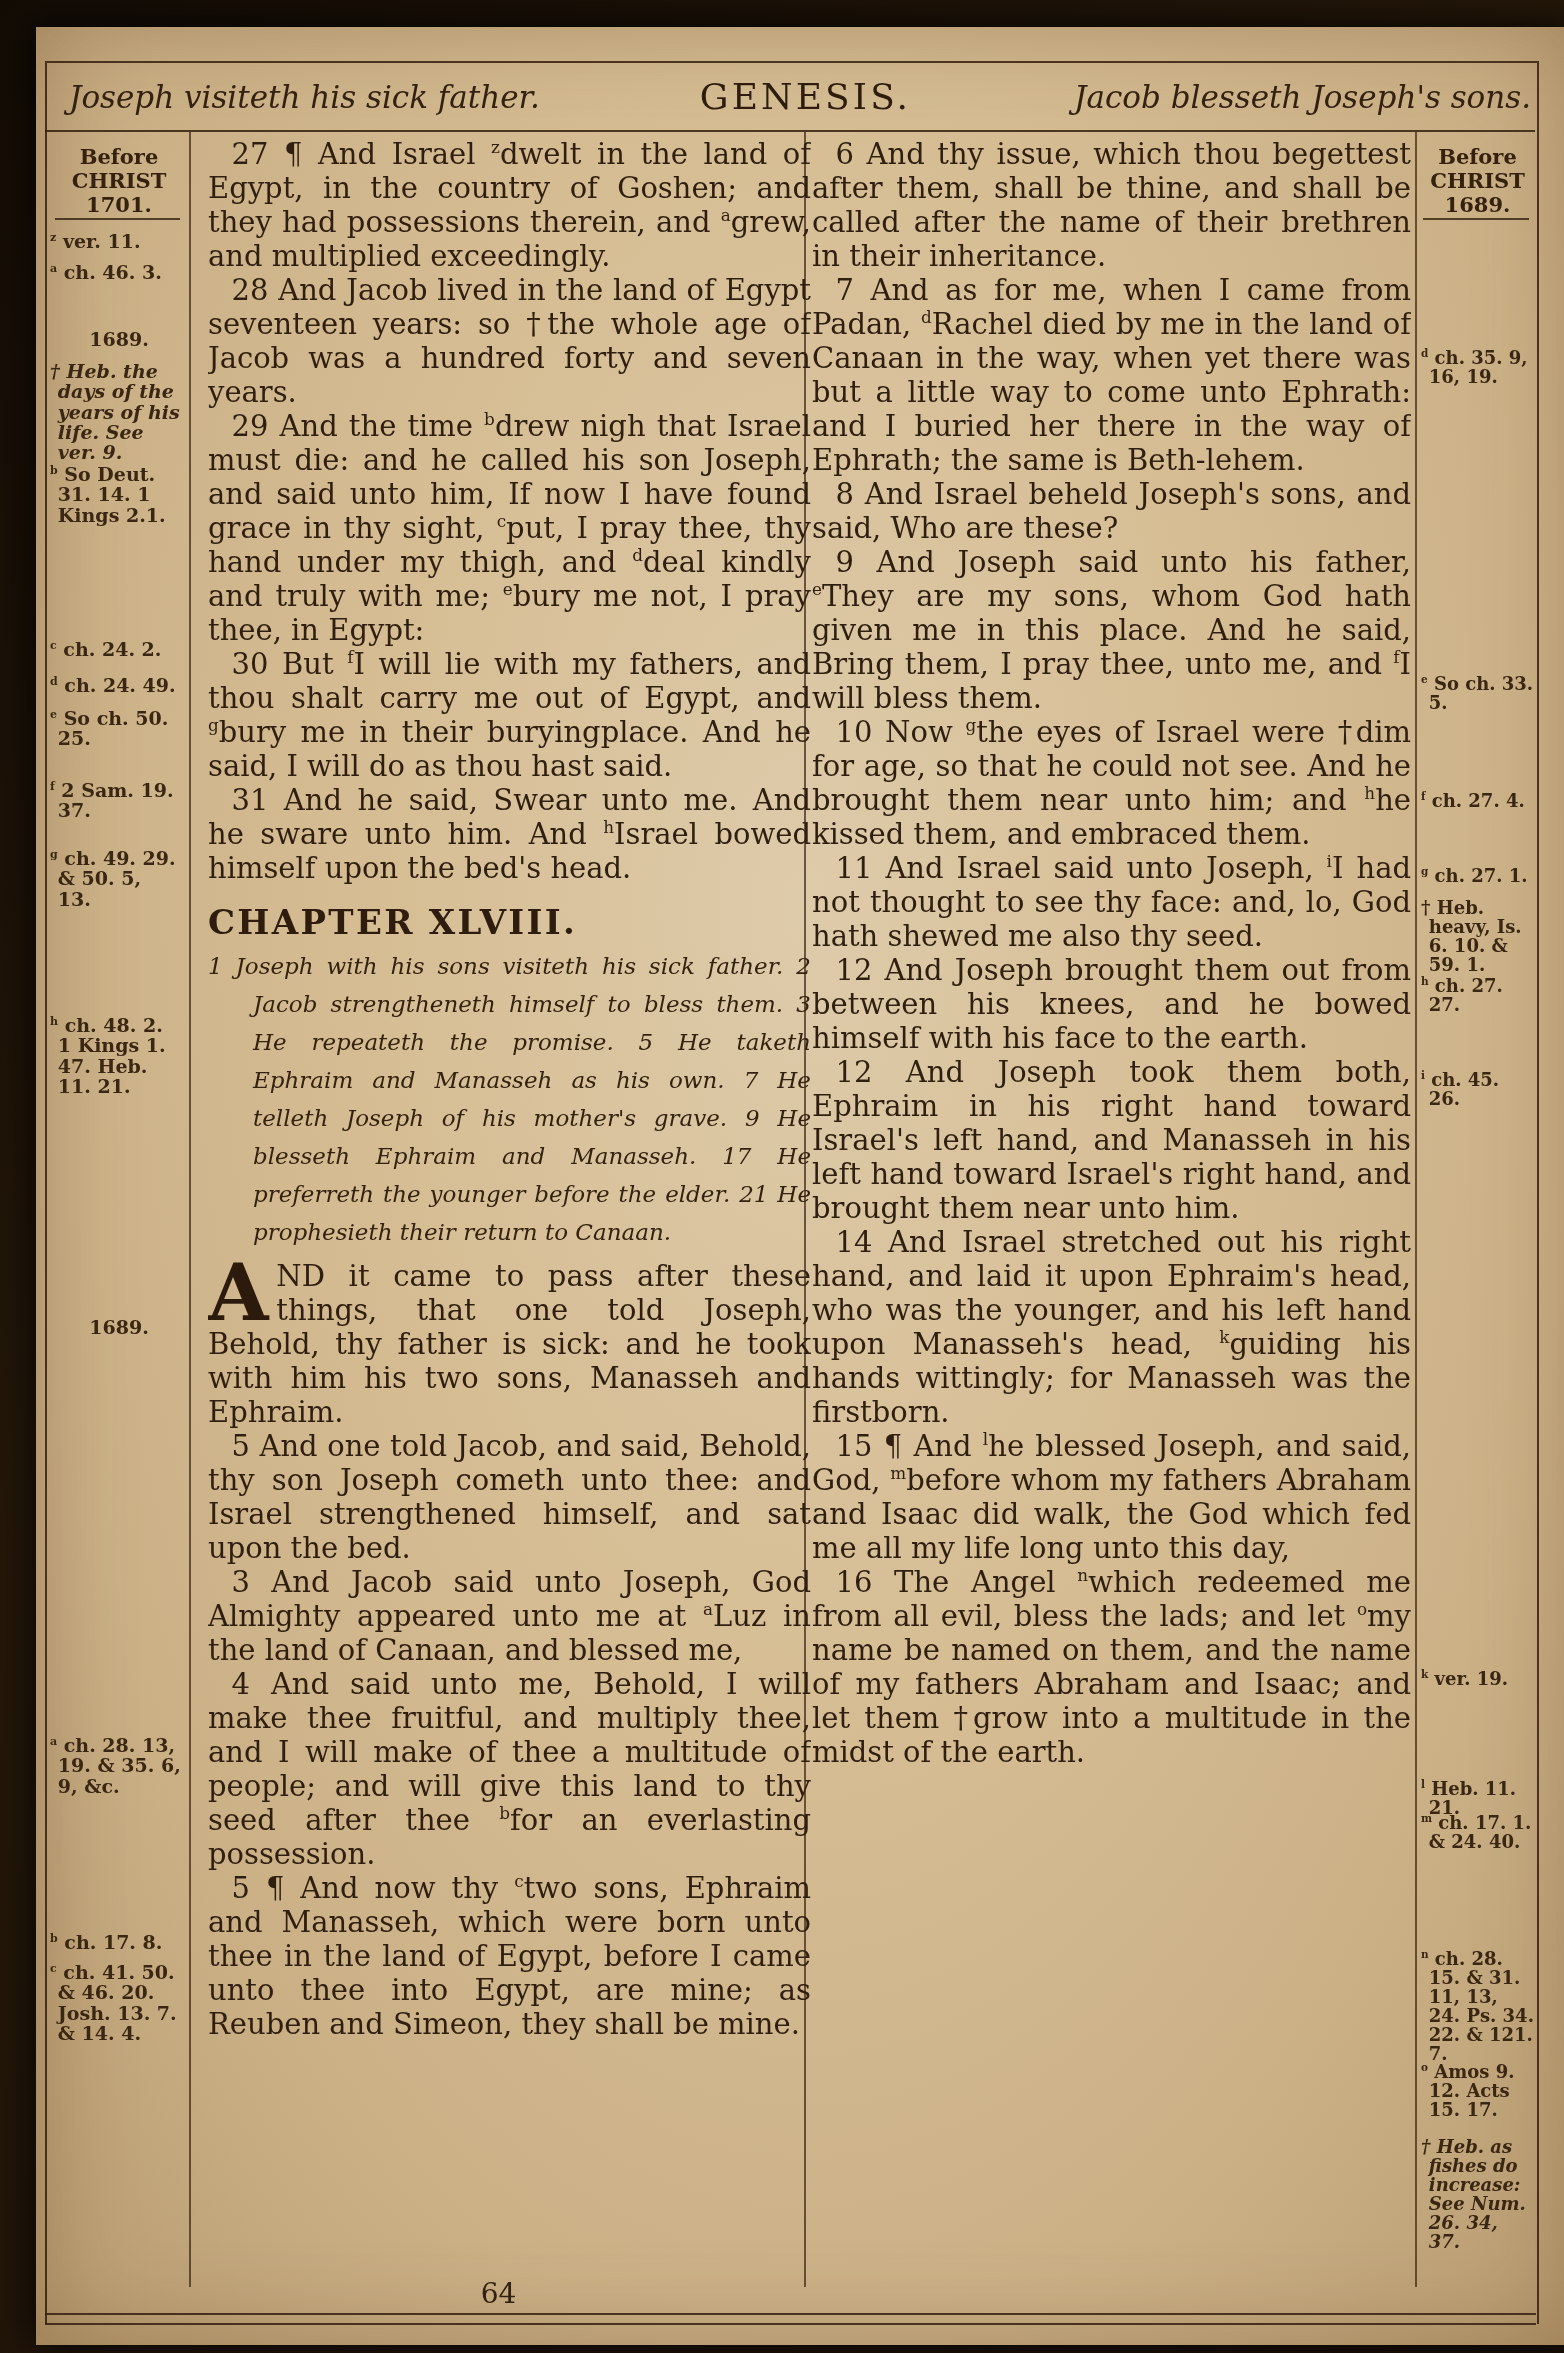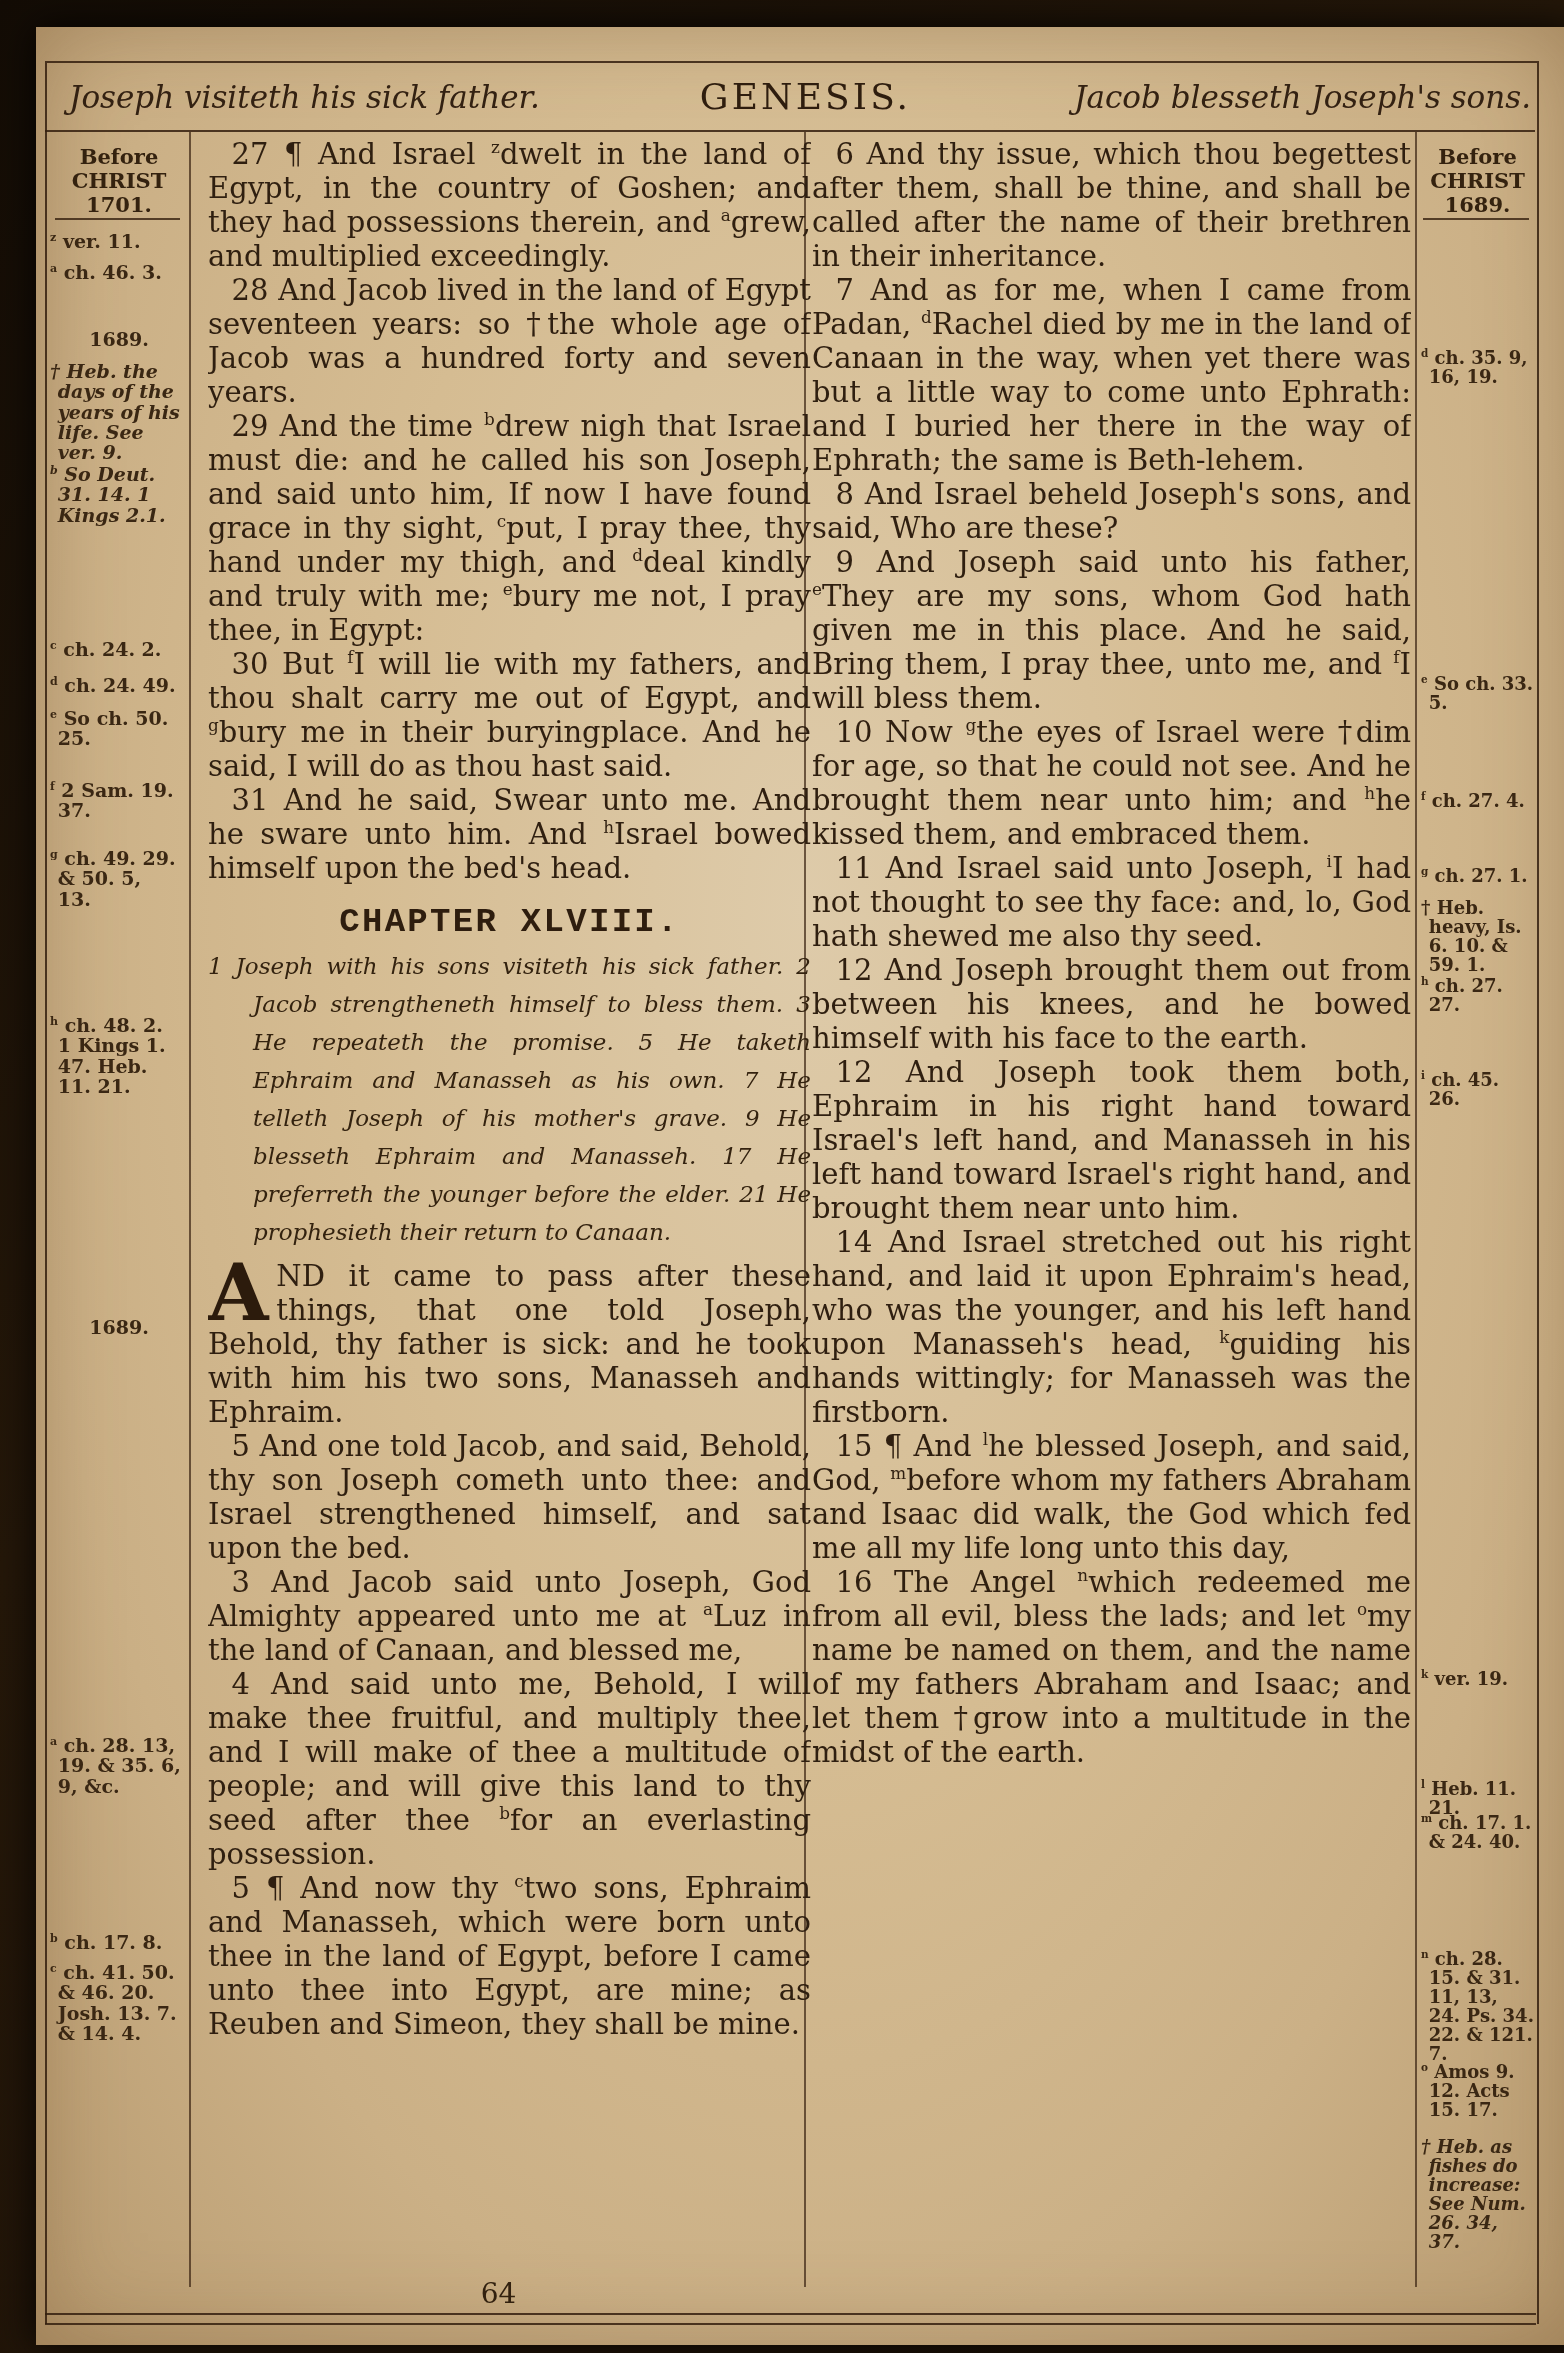--- a/index.html
+++ b/index.html
@@ -40,22 +40,22 @@
     font-size:21px;line-height:24px;color:#34220f;}
   .bc-rule{position:absolute;height:1.6px;background:rgba(52,31,14,.8);}
   .nleft{position:absolute;left:14px;top:110px;width:138px;bottom:63px;}
   .nright{position:absolute;left:1385px;top:110px;width:113px;bottom:63px;}
   sup{font-size:.58em;line-height:0;vertical-align:super;}
   
   .tcol{position:absolute;top:110px;bottom:36px;overflow:hidden;}
   .tleft{left:172px;width:603px;}
   .tright{left:776px;width:599px;}
   .verse{margin:0;text-align:justify;text-indent:23.5px;font-size:29px;line-height:34px;color:#2f1f10;}
-  .chap-head{margin:20.3px 0 7.8px 0;text-align:center;font-size:34px;font-weight:bold;
-    letter-spacing:2.3px;text-indent:0;color:#2e1d0e;font-family:Liberation Mono, monospace;}
+  .chap-head{margin:20.3px 0 7.8px 0;text-align:left;font-size:34px;font-weight:bold;
+    letter-spacing:2.3px;text-indent:0;color:#2e1d0e;}
   .summary{margin:0 0 7.8px 0;font-style:italic;font-size:23px;line-height:38px;
     text-align:justify;padding-left:45px;text-indent:-45px;color:#33220f;}
   .v1{text-indent:0;}
   .dropcap{float:left;font-size:78px;line-height:61px;padding:3.1px 7.8px 0 0;font-weight:bold;color:#2c1b0c;}
   .pageno{position:absolute;left:161px;width:603px;top:2250px;text-align:center;
     font-size:28px;color:#32210f;}
 </style>
 </head>
 <body>
 
@@ -77,21 +77,21 @@
     <div class="bc" style="top:7.8px;">
       <div>Before</div>
       <div>CHRIST</div>
       <div>1701.</div>
     </div>
     <div class="bc-rule" style="top:81px;left:4.7px;width:125px;"></div>
     <div class="note" style="top:94px;"><sup>z</sup> ver. 11.</div>
     <div class="note" style="top:125px;"><sup>a</sup> ch. 46. 3.</div>
     <div class="note center" style="top:192px;">1689.</div>
     <div class="note ital" style="top:224px;width:130px;">† Heb. the days of the years of his life. See ver. 9.</div>
-    <div class="note" style="top:327px;width:125px;font-style:italic;"><sup>b</sup> So Deut. 31. 14. 1 Kings 2.1.</div>
+    <div class="note" style="top:327px;width:125px;"><sup>b</sup> So Deut. 31. 14. 1 Kings 2.1.</div>
     <div class="note" style="top:502px;"><sup>c</sup> ch. 24. 2.</div>
     <div class="note" style="top:538px;"><sup>d</sup> ch. 24. 49.</div>
     <div class="note" style="top:571px;width:117px;"><sup>e</sup> So ch. 50. 25.</div>
     <div class="note" style="top:643px;width:117px;"><sup>f</sup> 2 Sam. 19. 37.</div>
     <div class="note" style="top:711px;width:122px;"><sup>g</sup> ch. 49. 29. &amp; 50. 5, 13.</div>
     <div class="note" style="top:878px;width:117px;"><sup>h</sup> ch. 48. 2. 1 Kings 1. 47. Heb. 11. 21.</div>
     <div class="note center" style="top:1180px;">1689.</div>
     <div class="note" style="top:1598px;width:125px;"><sup>a</sup> ch. 28. 13, 19. &amp; 35. 6, 9, &amp;c.</div>
     <div class="note" style="top:1795px;"><sup>b</sup> ch. 17. 8.</div>
     <div class="note" style="top:1825px;width:125px;"><sup>c</sup> ch. 41. 50. &amp; 46. 20. Josh. 13. 7. &amp; 14. 4.</div>

